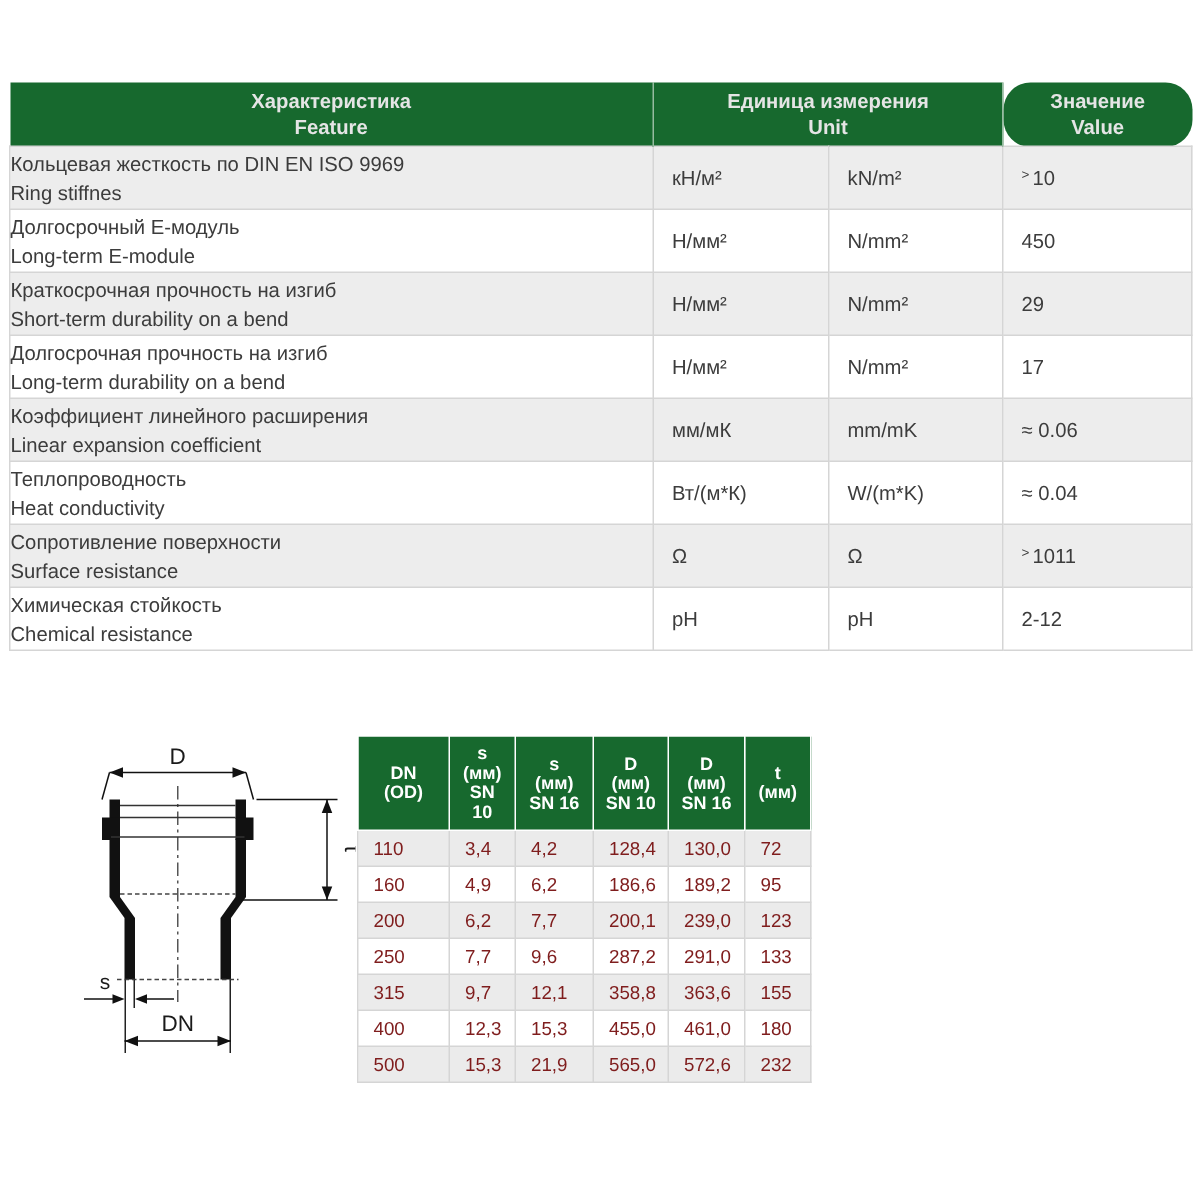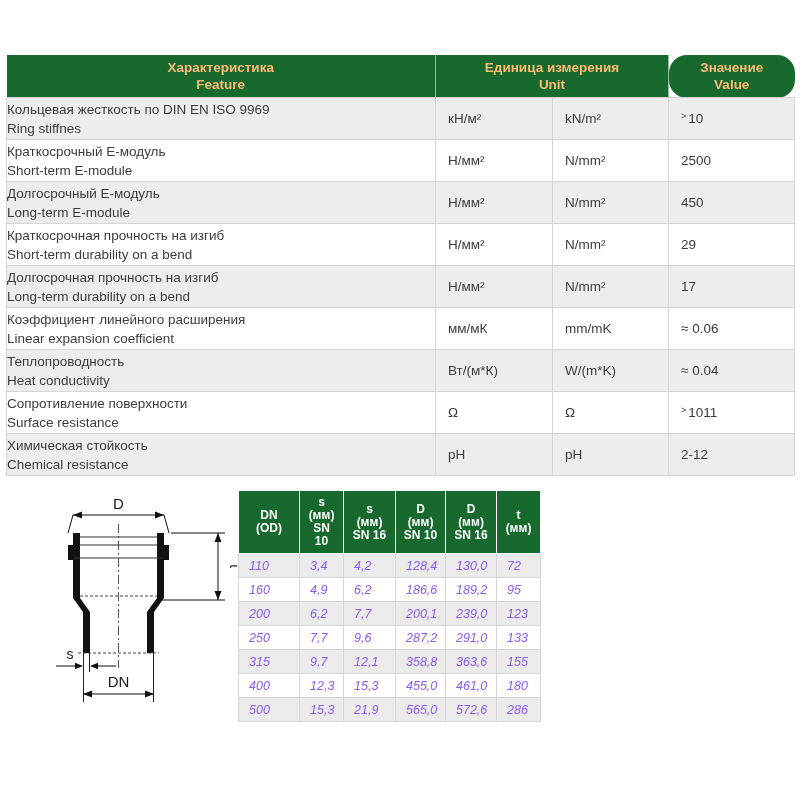--- a/index.html
+++ b/index.html
@@ -8,21 +8,21 @@
     font-family:"Liberation Sans", sans-serif; color:#3c3c3c;
     overflow:hidden;
   }
 
   
   table.props {
     position:absolute; left:6px; top:55px; width:788px;
     border-collapse:collapse; table-layout:fixed;
   }
   table.props th {
-    background:#17692e; color:#fdba74; font-size:13.5px; font-weight:bold;
+    background:#17692e; color:#e5e5e5; font-size:13.5px; font-weight:bold;
     text-align:center; vertical-align:middle; height:42px; line-height:17px;
     white-space:pre-line; border-right:1px solid rgba(255,255,255,0.55);
     padding:0;
   }
   table.props th:last-child { border-right:none;border-radius:18px; }
   table.props td {
     border:1px solid #d5d5d5; font-size:13.5px; color:#3c3c3c;
     height:41px; vertical-align:middle; padding:0 0 0 12px;
   }
   table.props td.c-feature { padding-left:0; }
@@ -35,22 +35,22 @@
   table.dims {
     position:absolute; left:238px; top:490px;
     border-collapse:collapse; table-layout:fixed;
   }
   table.dims th {
     background:#17692e; color:#ffffff; font-weight:bold; font-size:12px;
     line-height:13px; text-align:center; vertical-align:middle;
     white-space:pre-line; border:1px solid #ffffff; padding:4px 2px; height:54px;
   }
   table.dims td {
-    border:1px solid #d5d5d5; font-size:12.5px; color:#8b5cf6;
-    padding:0 0 0 10px; height:23px; vertical-align:middle;font-style:italic;
+    border:1px solid #d5d5d5; font-size:12.5px; color:#7f1d1d;
+    padding:0 0 0 10px; height:23px; vertical-align:middle;
   }
   table.dims tbody tr:nth-child(odd) { background:#ebebeb; }
   table.dims tbody tr:nth-child(even) { background:#ffffff; }
 
   
   .diagram { position:absolute; left:42px; top:490px; width:195px; height:228px; }
   .diagram svg { display:block; }
   .dimtext { font-family:"Liberation Sans", sans-serif; fill:#1a1a1a; }
 </style>
 </head>
@@ -77,29 +77,20 @@
     </thead>
     <tbody>
         <tr>
           <td class="c-feature">
             <div>Кольцевая жесткость по DIN EN ISO 9969</div>
             <div>Ring stiffnes</div>
           </td>
           <td>кН/м²</td>
           <td>kN/m²</td>
           <td><span class="gt">&gt;</span>10</td>
-        </tr>
-        <tr>
-          <td class="c-feature">
-            <div>Краткосрочный Е-модуль</div>
-            <div>Short-term E-module</div>
-          </td>
-          <td>Н/мм²</td>
-          <td>N/mm²</td>
-          <td>2500</td>
         </tr>
         <tr>
           <td class="c-feature">
             <div>Долгосрочный Е-модуль</div>
             <div>Long-term E-module</div>
           </td>
           <td>Н/мм²</td>
           <td>N/mm²</td>
           <td>450</td>
         </tr>
@@ -292,18 +283,18 @@
           <td>455,0</td>
           <td>461,0</td>
           <td>180</td>
         </tr>
         <tr>
           <td>500</td>
           <td>15,3</td>
           <td>21,9</td>
           <td>565,0</td>
           <td>572,6</td>
-          <td>286</td>
+          <td>232</td>
         </tr>
       </tbody>
   </table>
 
 </div>
 
 </body></html>

